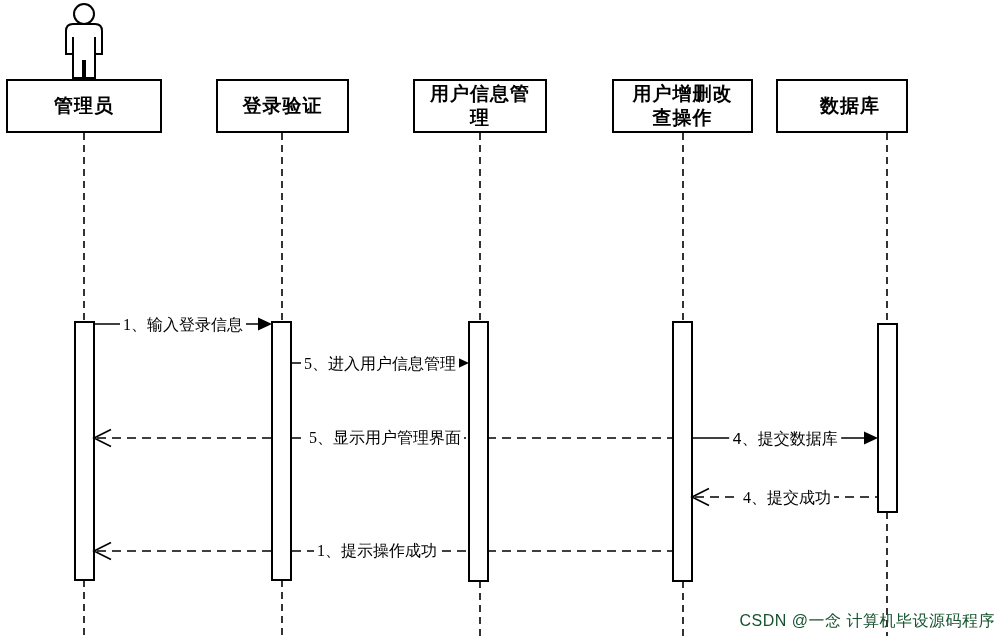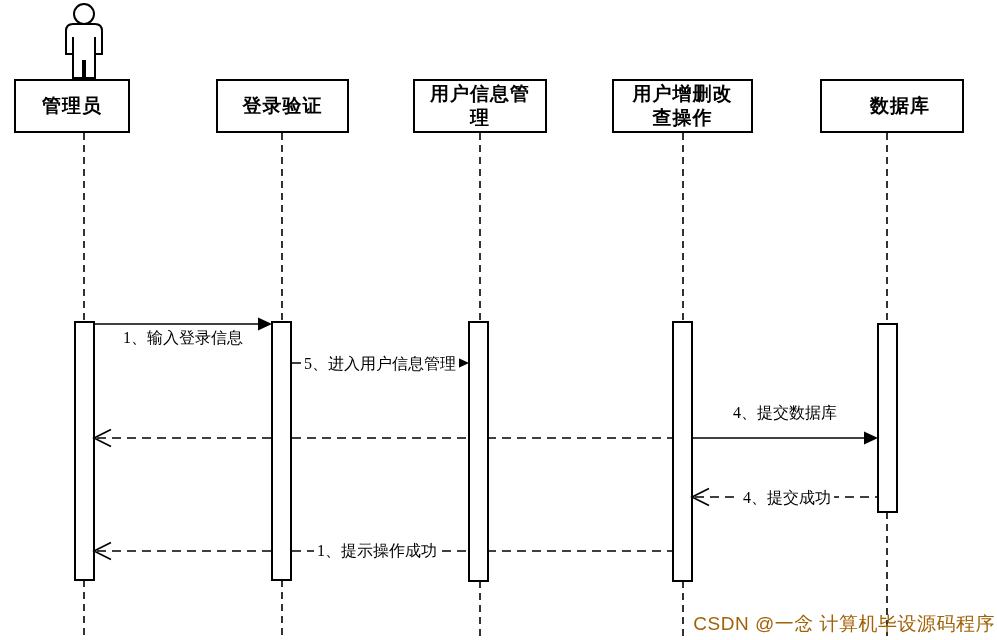--- a/index.html
+++ b/index.html
@@ -64,22 +64,22 @@
     left: 58px;
     top: 2px;
     z-index: 3;
   }
   #watermark {
     position: absolute;
     right: 2px;
     top: 611px;
     z-index: 4;
     font-family: "Liberation Sans", "DejaVu Sans", sans-serif;
-    font-size: 19px;
-    color: #a16207;
+    font-size: 16px;
+    color: #14532d;
     letter-spacing: 0.5px;
     white-space: nowrap;
   }
 </style>
 </head>
 <body>
 
 <div id="canvas">
 
   <svg id="lines-svg" width="997" height="640" viewBox="0 0 997 640">
@@ -135,37 +135,38 @@
       <polyline points="111,542.5 94,551 111,559.5"></polyline>
     </g>
   </svg>
 
   <svg id="actor" width="52" height="80" viewBox="0 0 52 80">
     <circle cx="26" cy="12" r="10" fill="#ffffff" stroke="#000000" stroke-width="2"></circle>
     <path d="M8 52 V29 Q8 22 15 22 H37 Q44 22 44 29 V52 H37 V76 H27 V59 H25 V76 H15 V52 Z" fill="#ffffff" stroke="#000000" stroke-width="2"></path>
     <path d="M15 35 V52 M37 35 V52" fill="none" stroke="#000000" stroke-width="2"></path>
   </svg>
 
-  <div class="pbox" style="left:14px;  width:116px;">
+  <div class="pbox" style="left:6px;  width:156px;">
     <span class="plabel">管理员</span>
   </div>
   <div class="pbox" style="left:216px; width:133px;align-items:center;">
     <span class="plabel">登录验证</span>
   </div>
   <div class="pbox wrap5" style="left:413px; width:134px;">
     <span class="plabel">用户信息管理</span>
   </div>
   <div class="pbox wrap5" style="left:612px; width:141px;">
     <span class="plabel">用户增删改查操作</span>
   </div>
-  <div class="pbox" style="left:820px; width:144px;padding-left:16px;">
+  <div class="pbox" style="left:776px; width:132px;padding-left:16px;">
     <span class="plabel">数据库</span>
   </div>
 
-  <div class="msg" style="left:183px; top:338px;text-align:center;">1、输入登录信息</div>
+  <div class="msg" style="left:183px; top:325px;text-align:center;">1、输入登录信息</div>
   <div class="msg" style="left:380px; top:364px;">5、进入用户信息管理</div>
-  <div class="msg" style="left:785px; top:413px;">4、提交数据库</div>
+  <div class="msg" style="left:785px; top:440px;font-family:Liberation Mono, monospace;">4、提交数据库</div>
+  <div class="msg" style="left:385px; top:438px;">5、显示用户管理界面</div>
   <div class="msg" style="left:787px; top:498px;">4、提交成功</div>
   <div class="msg" style="left:377px; top:551px;">1、提示操作成功</div>
 
   <div id="watermark">CSDN @一念 计算机毕设源码程序</div>
 
 </div>
 
 </body></html>

